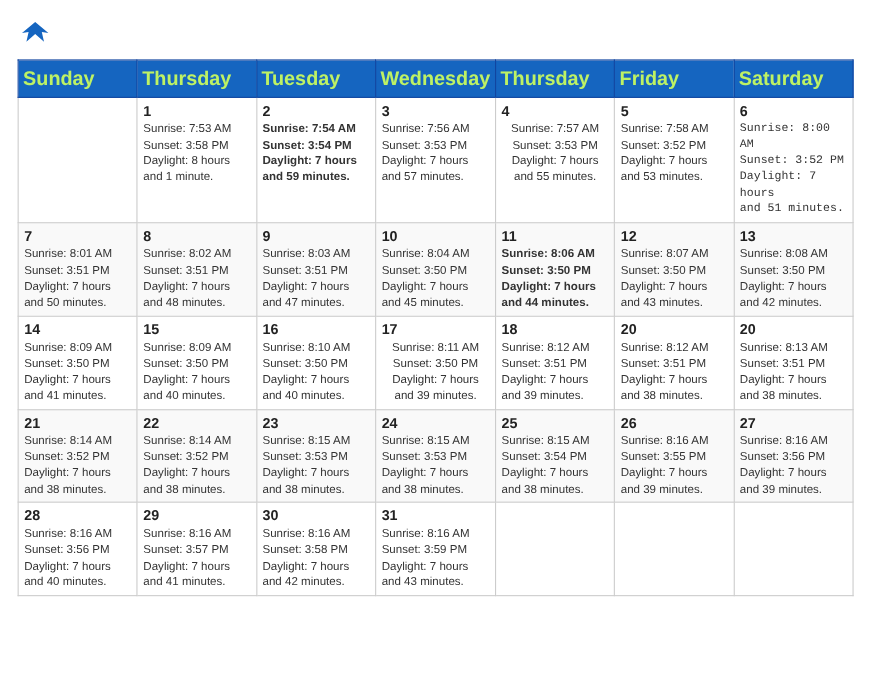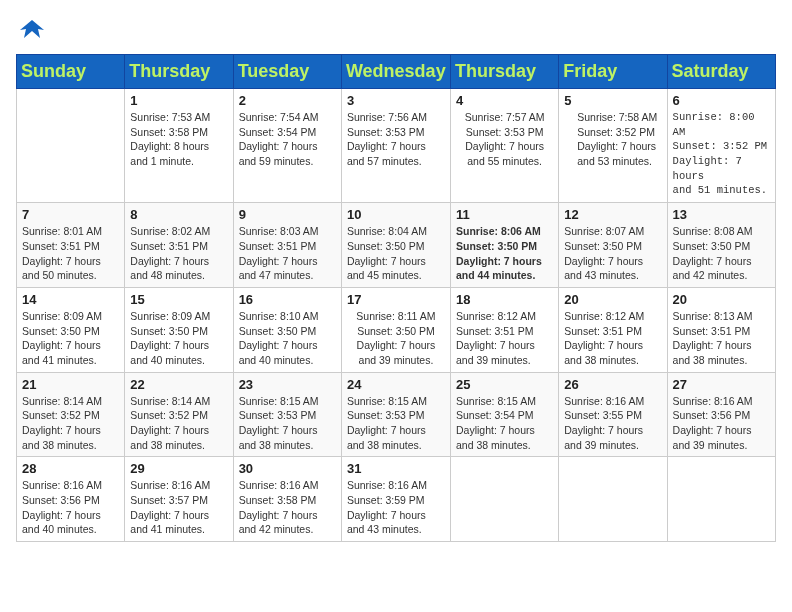--- a/index.html
+++ b/index.html
@@ -122,42 +122,42 @@
         <td class="empty-cell"></td>
         <td>
           <div class="day-number">1</div>
           <div class="day-info" style="white-space: pre-line;">Sunrise: 7:53 AM
 Sunset: 3:58 PM
 Daylight: 8 hours
 and 1 minute.</div>
         </td>
         <td>
           <div class="day-number">2</div>
-          <div class="day-info" style="white-space: pre-line;">Sunrise: 7:54 AM
+          <div class="day-info" style="white-space: pre-line; font-weight: bold;">Sunrise: 7:54 AM
 Sunset: 3:54 PM
 Daylight: 7 hours
 and 59 minutes.</div>
         </td>
         <td>
           <div class="day-number">3</div>
           <div class="day-info" style="white-space: pre-line;">Sunrise: 7:56 AM
 Sunset: 3:53 PM
 Daylight: 7 hours
 and 57 minutes.</div>
         </td>
         <td>
           <div class="day-number">4</div>
           <div class="day-info" style="white-space: pre-line; text-align: center;">Sunrise: 7:57 AM
 Sunset: 3:53 PM
 Daylight: 7 hours
 and 55 minutes.</div>
         </td>
         <td>
           <div class="day-number">5</div>
-          <div class="day-info" style="white-space: pre-line; margin-left: 13px;">Sunrise: 7:58 AM
+          <div class="day-info" style="white-space: pre-line;">Sunrise: 7:58 AM
 Sunset: 3:52 PM
 Daylight: 7 hours
 and 53 minutes.</div>
         </td>
         <td>
           <div class="day-number">6</div>
           <div class="day-info" style="white-space: pre-line; font-family: Liberation Mono, monospace;">Sunrise: 8:00 AM
 Sunset: 3:52 PM
 Daylight: 7 hours
 and 51 minutes.</div>

